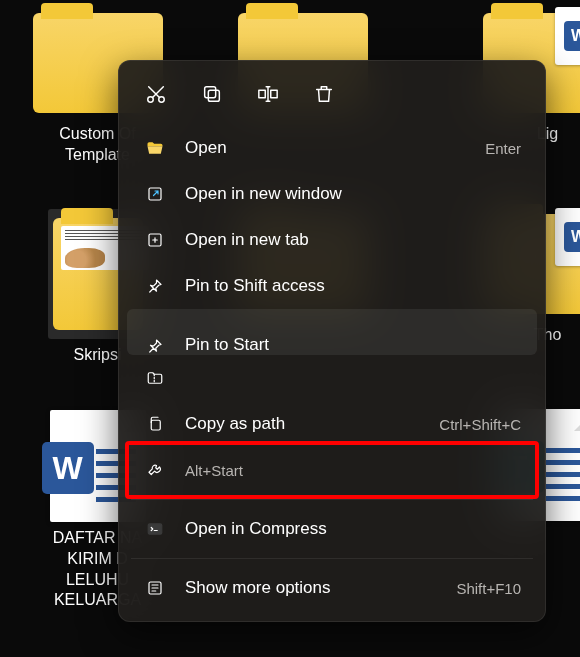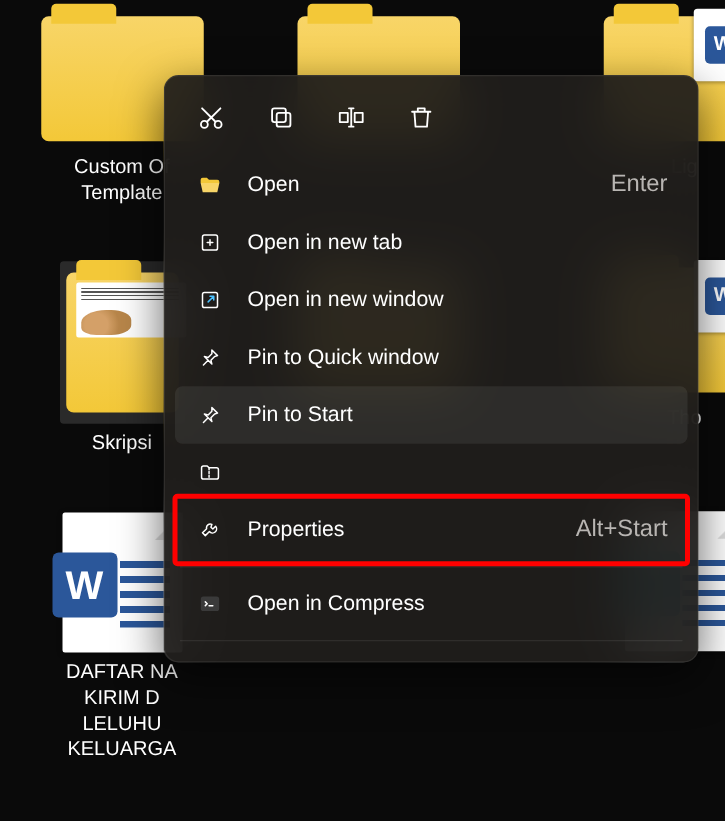--- a/index.html
+++ b/index.html
@@ -162,21 +162,21 @@
     .c8 { grid-column: 3; grid-row: 3; }
     .c3, .c6, .c8 { margin-left: 40px; }
     .c4 .thumb, .c5 .thumb { background: #2a2a2a; border-radius: 3px; padding: 4px; }
     .c4 .thumb { width: 100px; height: 130px; }
     .c7 { margin-top: 0; }
     .c7 .thumb { height: 118px; }
 
     
     .ctx {
       position: absolute;
-      left: 131px;
+      left: 118px;
       top: 60px;
       width: 428px;
       background: rgba(32, 30, 28, 0.94);
       border: 1px solid rgba(255,255,255,0.08);
       border-radius: 12px;
       box-shadow: 0 12px 36px rgba(0,0,0,.6);
       padding: 10px 4px;
       backdrop-filter: blur(20px);
       color: #fff;
       font-size: 17px;
@@ -198,36 +198,37 @@
       display: flex;
       align-items: center;
       height: 46px;
       padding: 0 16px;
       margin: 0 4px;
       border-radius: 6px;
       position: relative;
     }
     .ctx-row:hover, .ctx-row.hovered {
       background: rgba(255,255,255,0.07);
+      align-items: flex-end;
     }
     .ctx-row .icon {
       width: 24px;
       margin-right: 18px;
       display: flex;
       align-items: center;
       justify-content: center;
       color: #fff;
     }
     .ctx-row .label {
       flex: 1;
       color: #fff;
     }
     .ctx-row .hint {
       color: #b8b5b2;
-      font-size: 19px;
+      font-size: 15px;
     }
     .ctx-sep {
       height: 1px;
       background: rgba(255,255,255,0.08);
       margin: 6px 8px;
     }
     .highlight {
       position: absolute;
       border: 4px solid #ff0000;
       border-radius: 4px;
@@ -347,73 +348,92 @@
             <path d="M3 10h18l-2 9H5z" fill="#f8d568" stroke="none"></path>
           </svg>
         </span>
         <span class="label">Open</span>
         <span class="hint">Enter</span>
       </div>
       <div class="ctx-row">
         <span class="icon">
           <svg width="18" height="18" viewBox="0 0 24 24">
             <rect x="4" y="4" width="16" height="16" rx="2"></rect>
+            <path d="M10 14l6-6M12 8h4v4" stroke="#4cc2ff"></path>
+          </svg>
+        </span>
+        <span class="label">Open in new window</span>
+      </div>
+      <div class="ctx-row">
+        <span class="icon">
+          <svg width="18" height="18" viewBox="0 0 24 24">
+            <rect x="4" y="4" width="16" height="16" rx="2"></rect>
             <path d="M9 12h6M12 9v6"></path>
           </svg>
         </span>
         <span class="label">Open in new tab</span>
       </div>
       <div class="ctx-row">
         <span class="icon">
           <svg width="18" height="18" viewBox="0 0 24 24">
-            <rect x="4" y="4" width="16" height="16" rx="2"></rect>
-            <path d="M10 14l6-6M12 8h4v4" stroke="#4cc2ff"></path>
-          </svg>
-        </span>
-        <span class="label">Open in new window</span>
-      </div>
-      <div class="ctx-row">
-        <span class="icon">
-          <svg width="18" height="18" viewBox="0 0 24 24">
             <path d="M14 4l6 6-3 1-4 4 1 4-4-4-5 5 5-5-4-4 4 1 4-4z"></path>
           </svg>
         </span>
-        <span class="label">Pin to Quick window</span>
+        <span class="label">Pin to Shift access</span>
       </div>
       <div class="ctx-row hovered">
         <span class="icon">
           <svg width="18" height="18" viewBox="0 0 24 24">
             <path d="M14 4l6 6-3 1-4 4 1 4-4-4-5 5 5-5-4-4 4 1 4-4z"></path>
           </svg>
         </span>
         <span class="label">Pin to Start</span>
       </div>
       <div class="ctx-row">
         <span class="icon">
           <svg width="20" height="18" viewBox="0 0 24 24">
             <path d="M3 7a2 2 0 012-2h4l2 2h8a2 2 0 012 2v8a2 2 0 01-2 2H5a2 2 0 01-2-2z"></path>
             <path d="M11 7v2m0 2v2m0 2v2"></path>
           </svg>
         </span>
       </div>
+      <div class="ctx-row">
+        <span class="icon">
+          <svg width="18" height="18" viewBox="0 0 24 24">
+            <rect x="7" y="7" width="12" height="13" rx="2"></rect>
+            <path d="M7 10V5a2 2 0 012-2h7"></path>
+          </svg>
+        </span>
+        <span class="label">Copy as path</span>
+        <span class="hint">Ctrl+Shift+C</span>
+      </div>
       <div class="ctx-row" style="position: relative;">
         <span class="icon">
           <svg width="18" height="18" viewBox="0 0 24 24">
             <path d="M14 6a4 4 0 00-5.6 4.6L4 15l3 3 4.4-4.4A4 4 0 0018 8l-3 3-2-2z"></path>
           </svg>
         </span>
-        <span class="label">Properties</span>
         <span class="hint">Alt+Start</span>
         <div class="highlight" style="inset: -6px -2px;"></div>
       </div>
       <div class="ctx-sep"></div>
       <div class="ctx-row">
         <span class="icon">
           <svg width="20" height="18" viewBox="0 0 24 24">
             <rect x="3" y="5" width="18" height="14" rx="2" fill="#3a3a3a" stroke="#3a3a3a"></rect>
             <path d="M7 10l2 2-2 2M11 14h4" stroke="#fff"></path>
           </svg>
         </span>
         <span class="label">Open in Compress</span>
       </div>
       <div class="ctx-sep"></div>
+      <div class="ctx-row">
+        <span class="icon">
+          <svg width="18" height="18" viewBox="0 0 24 24">
+            <rect x="4" y="4" width="16" height="16" rx="2"></rect>
+            <path d="M8 8h8M8 12h8M8 16h5"></path>
+          </svg>
+        </span>
+        <span class="label">Show more options</span>
+        <span class="hint">Shift+F10</span>
+      </div>
     </div>
 </div>
 
 </body></html>

